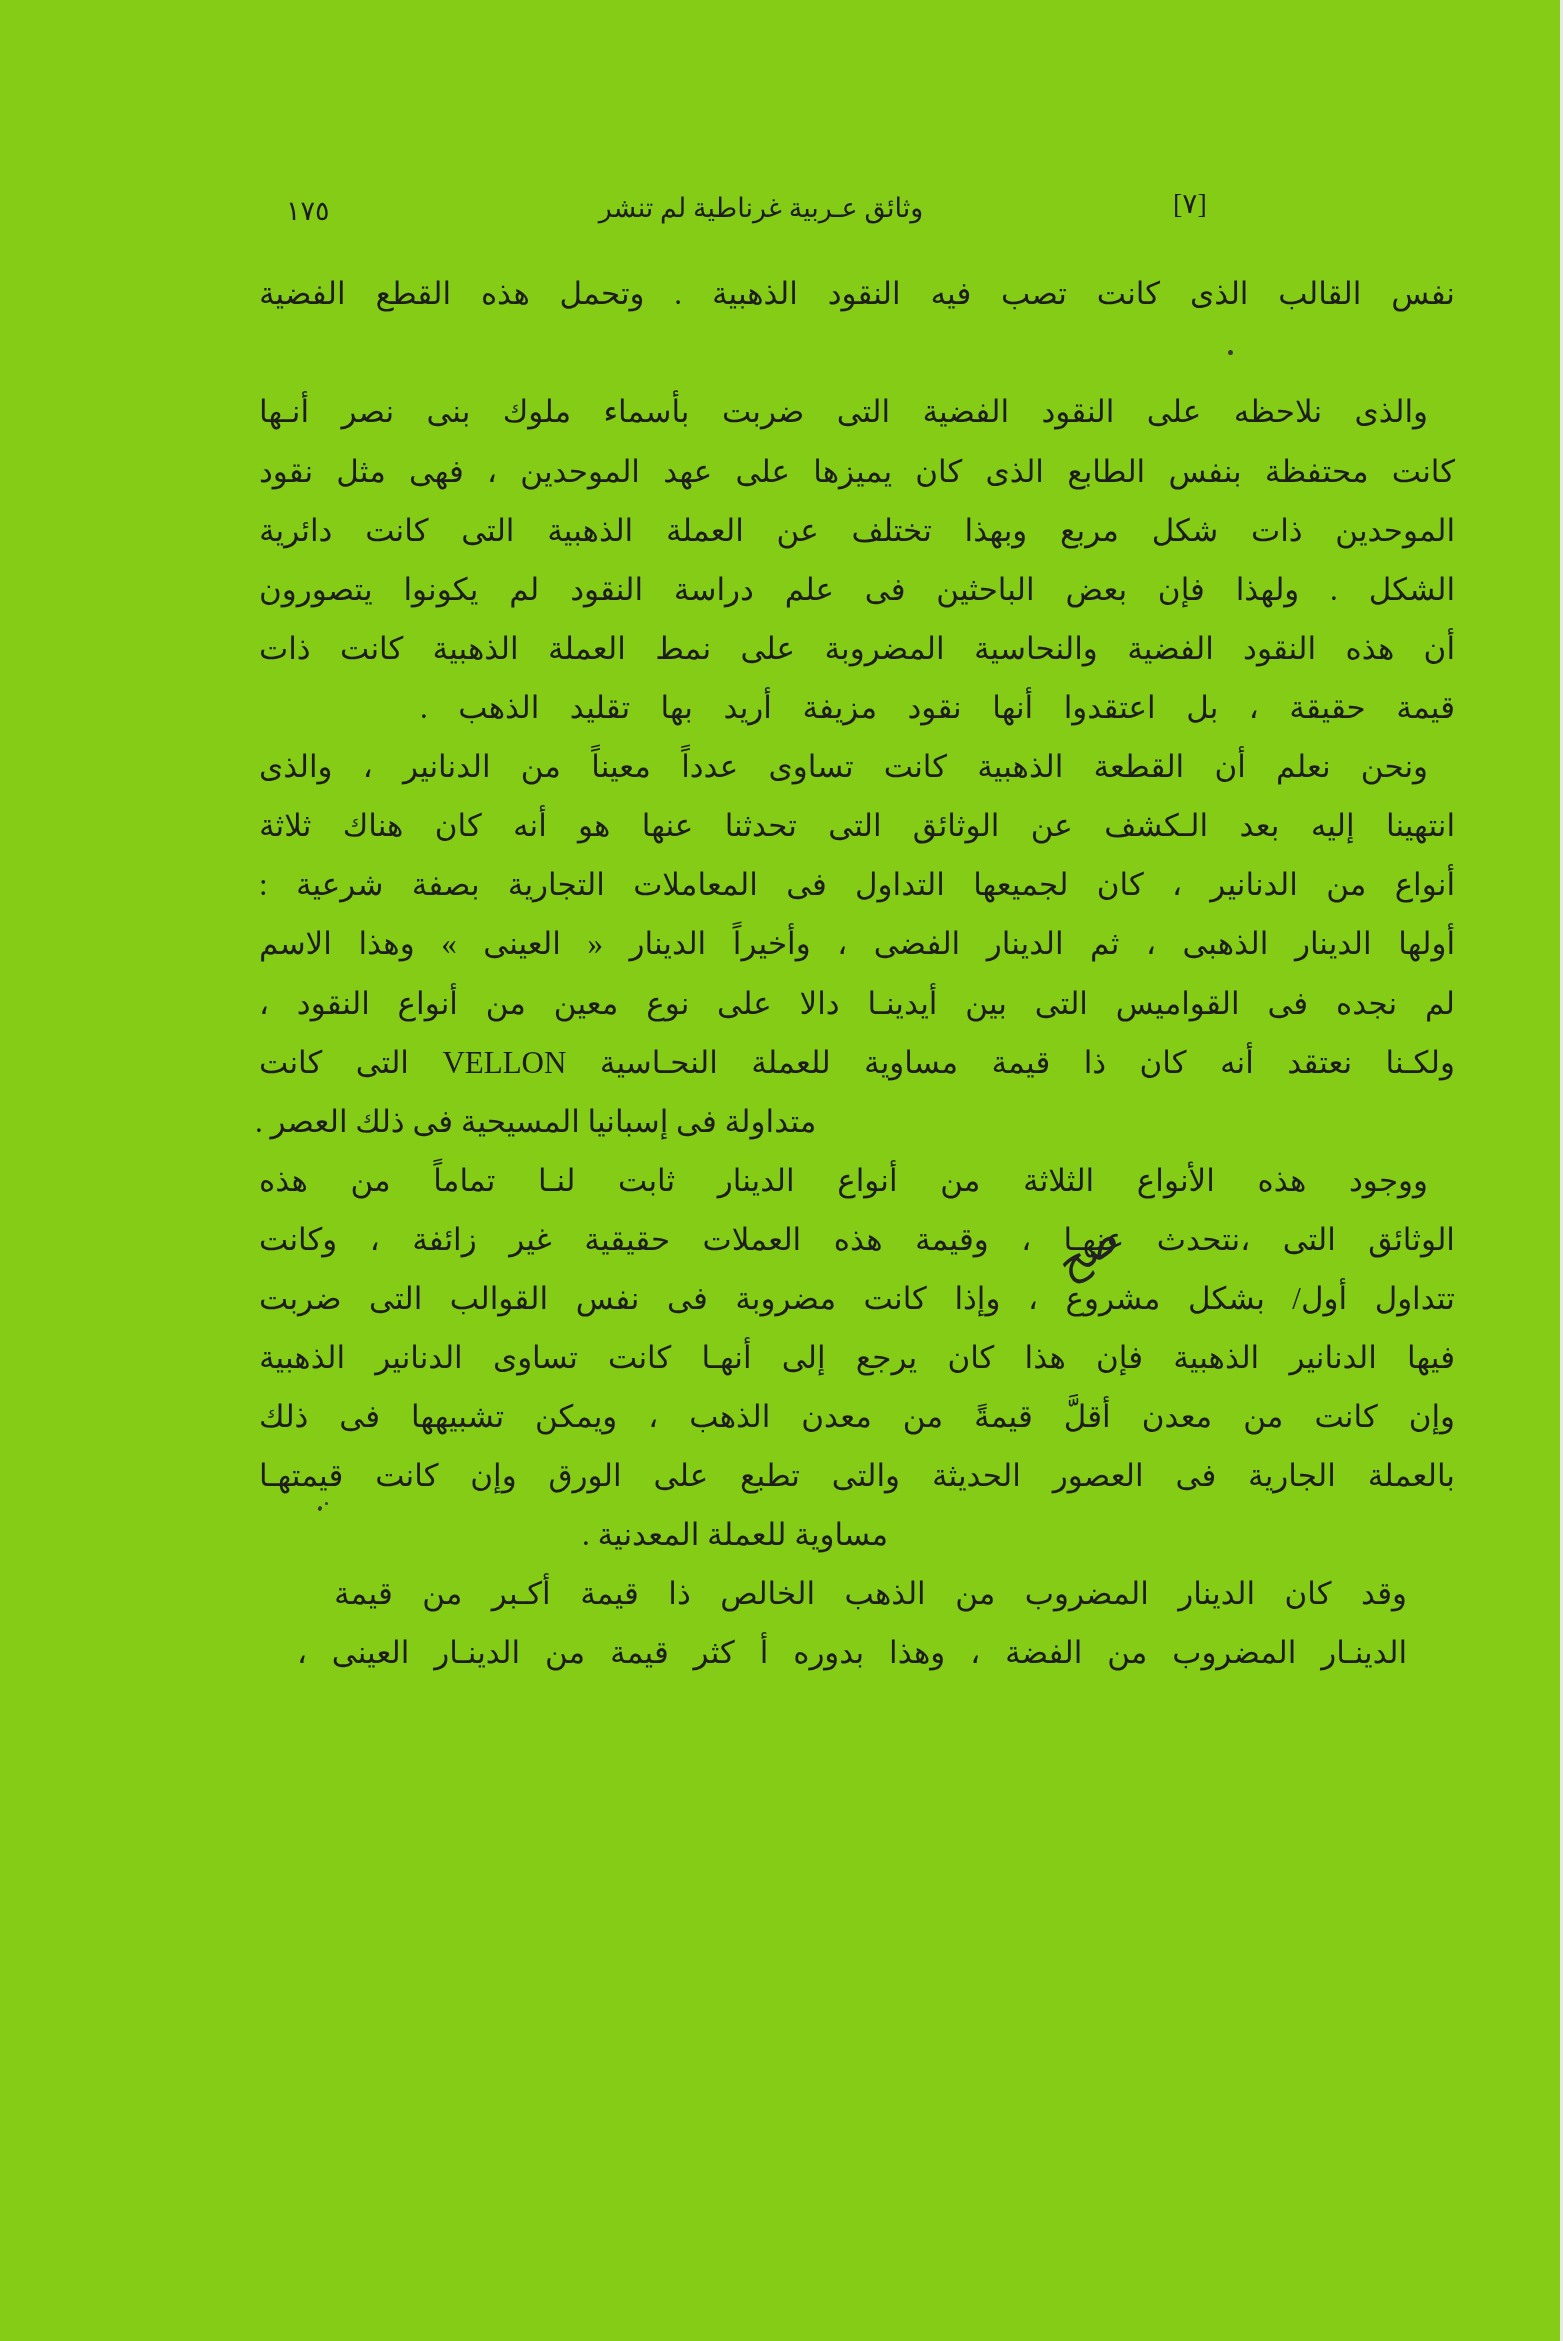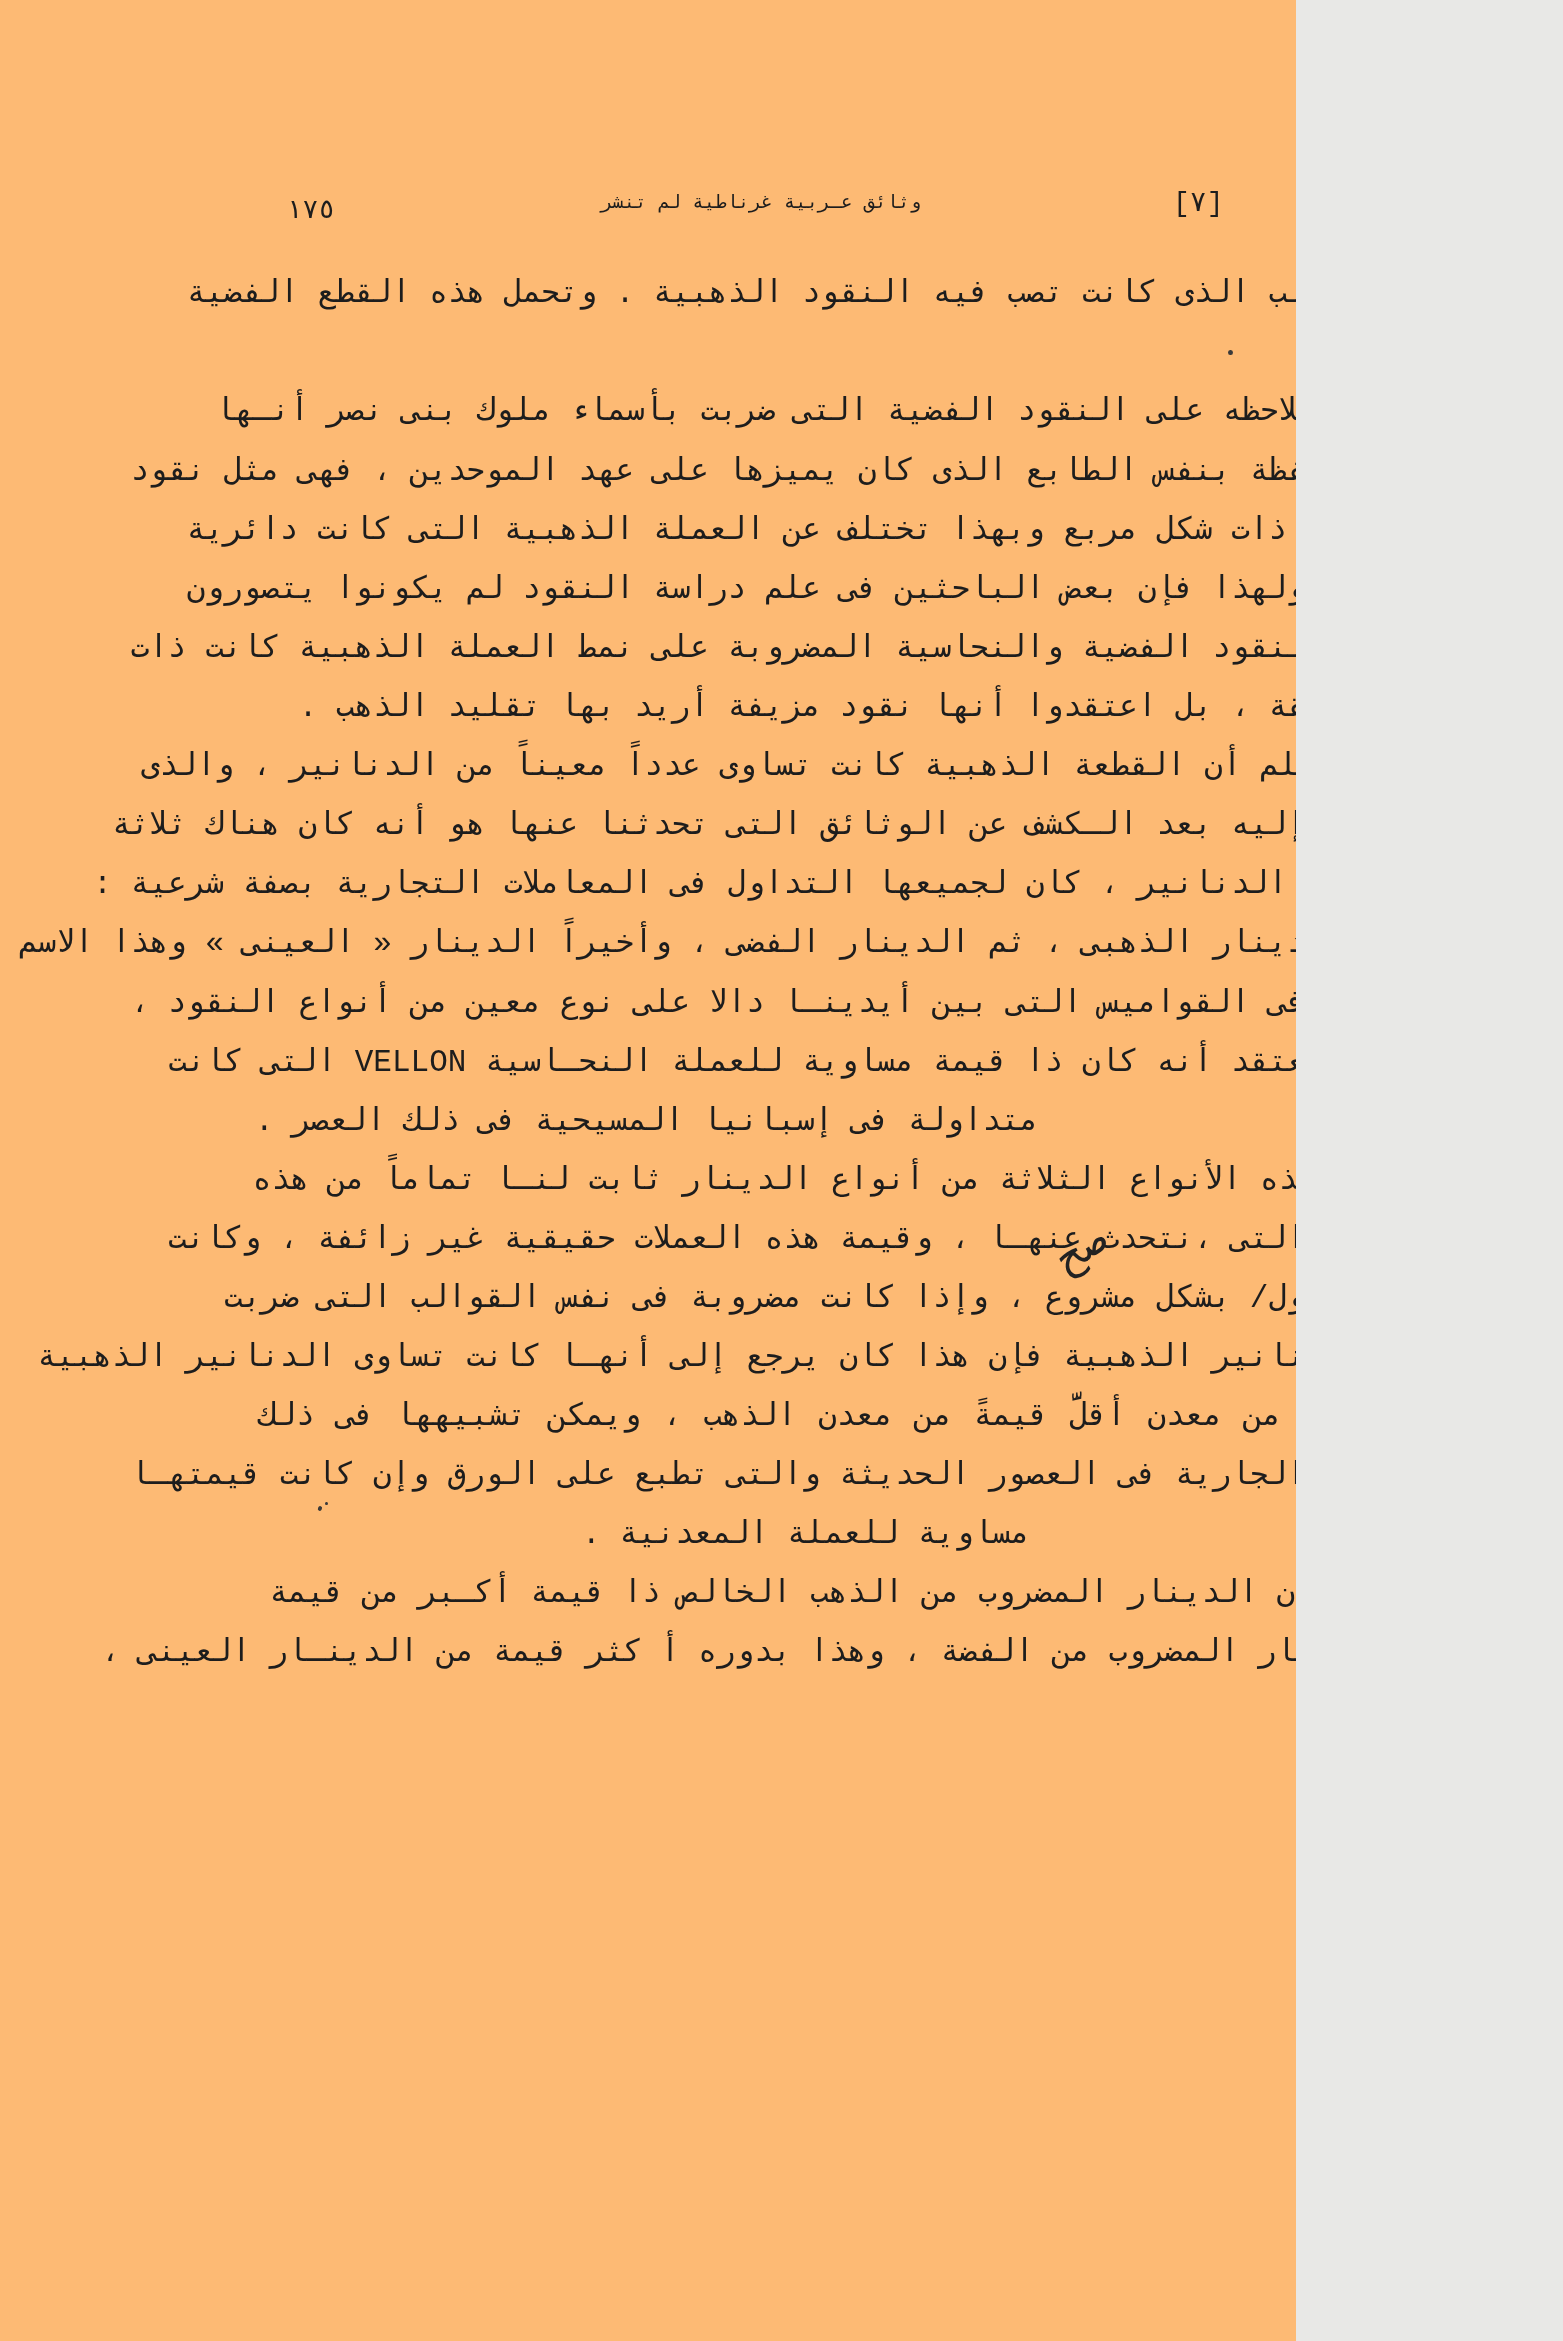--- a/index.html
+++ b/index.html
@@ -1,32 +1,32 @@
 <!DOCTYPE html>
 <html lang="ar" style="font-size:10.7px"><head>
 <meta charset="utf-8">
 <style>
   html,body{margin:0;padding:0;background:#e8e8e6;}
   .page{
     position:relative;
-    width:1296px;height:2342px;
-    background:#fdba74;
+    width:1560px;height:2342px;
+    background:#84cc16;
     overflow:hidden;
-    font-family:Liberation Mono, monospace;
+    font-family:Liberation Serif, serif;
     color:#1d1d1d;
   }
   
   .hdr-pagenum{
     position:absolute;left:286px;top:198px;
     font-size:27px;line-height:1;direction:rtl;
     letter-spacing:2.7px;
   }
   .hdr-title{
     position:absolute;left:581px;top:192px;width:360px;
-    font-size:19px;line-height:1.2;direction:rtl;text-align:center;
+    font-size:27px;line-height:1.2;direction:rtl;text-align:center;
     white-space:nowrap;
   }
   .hdr-artnum{
     position:absolute;left:1173px;top:190px;
     font-size:28px;line-height:1;direction:rtl;
   }
   
   .line{
     position:absolute;left:259px;width:1196px;
     direction:rtl;unicode-bidi:plaintext;

